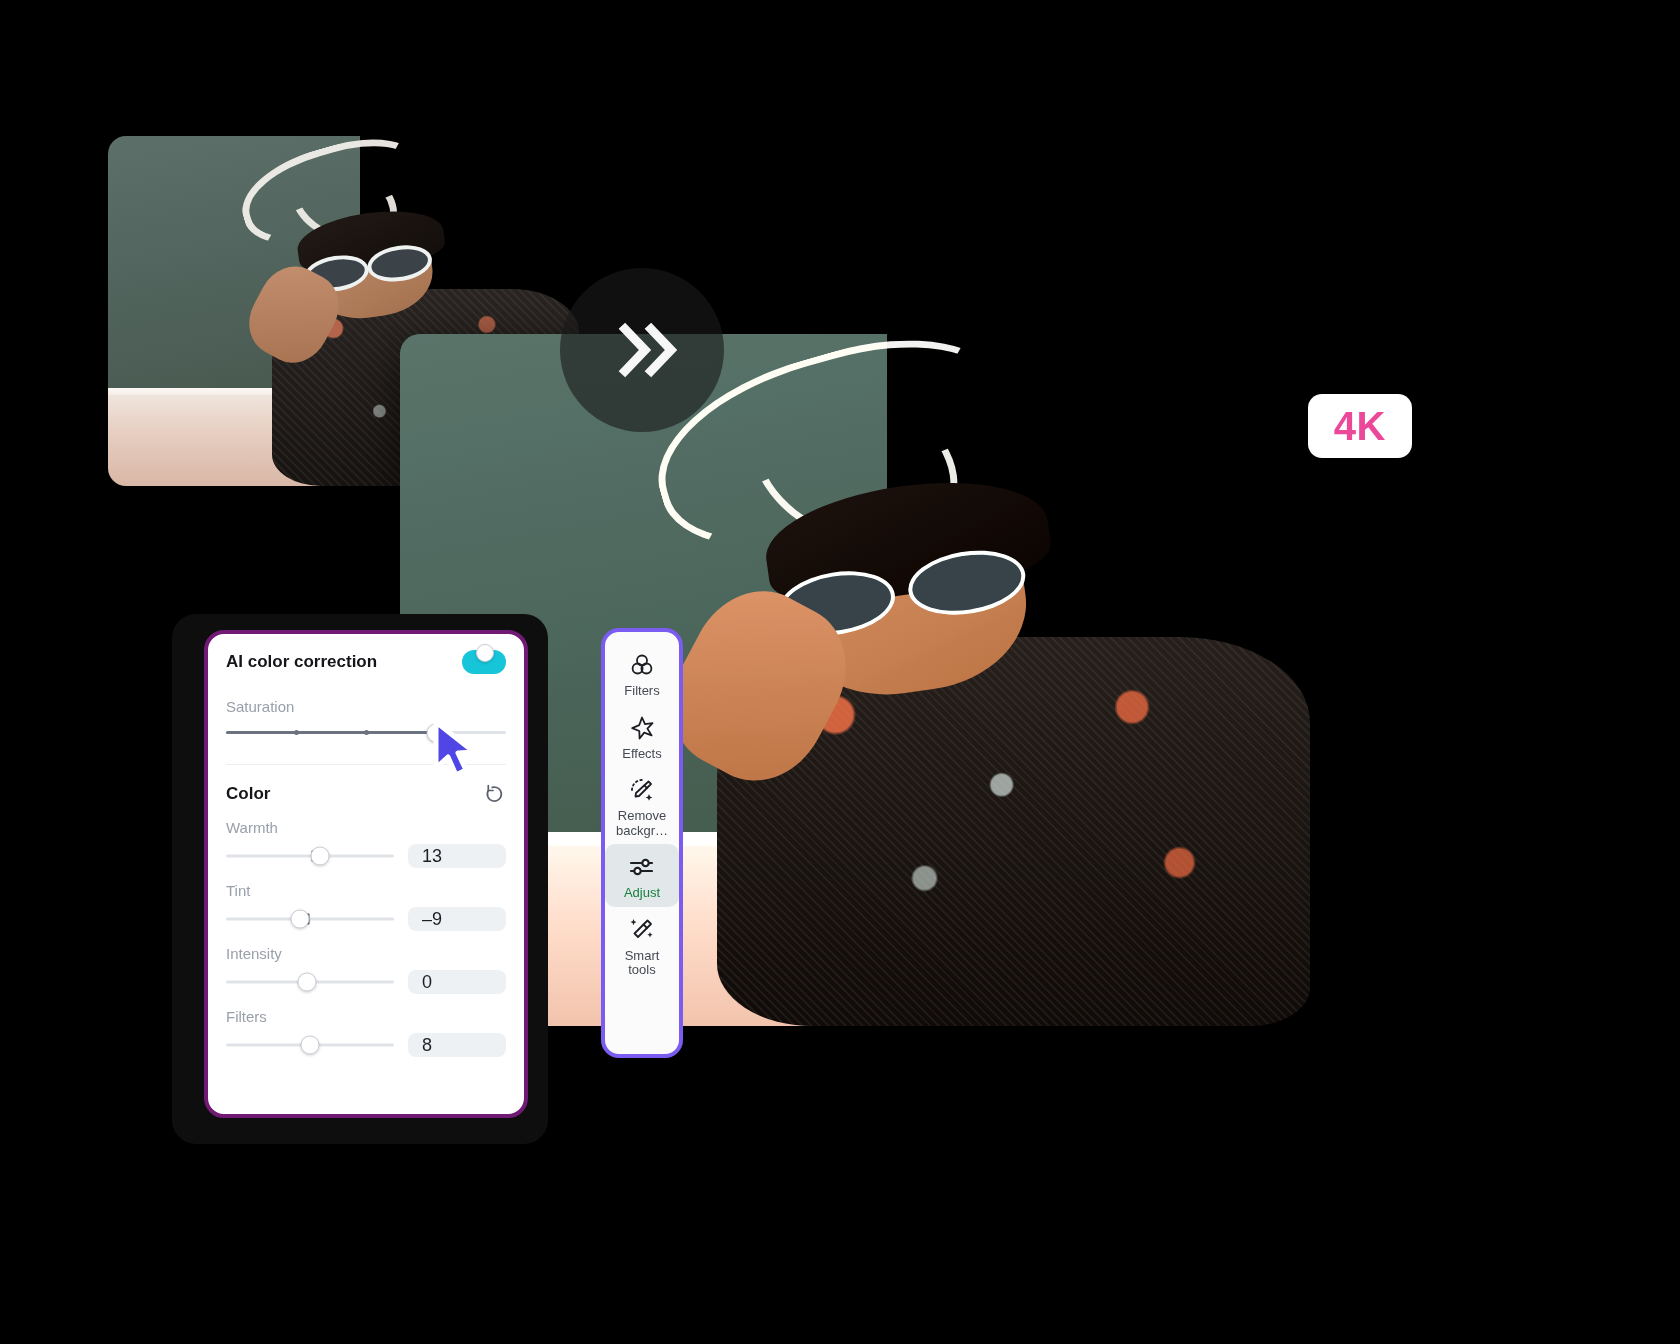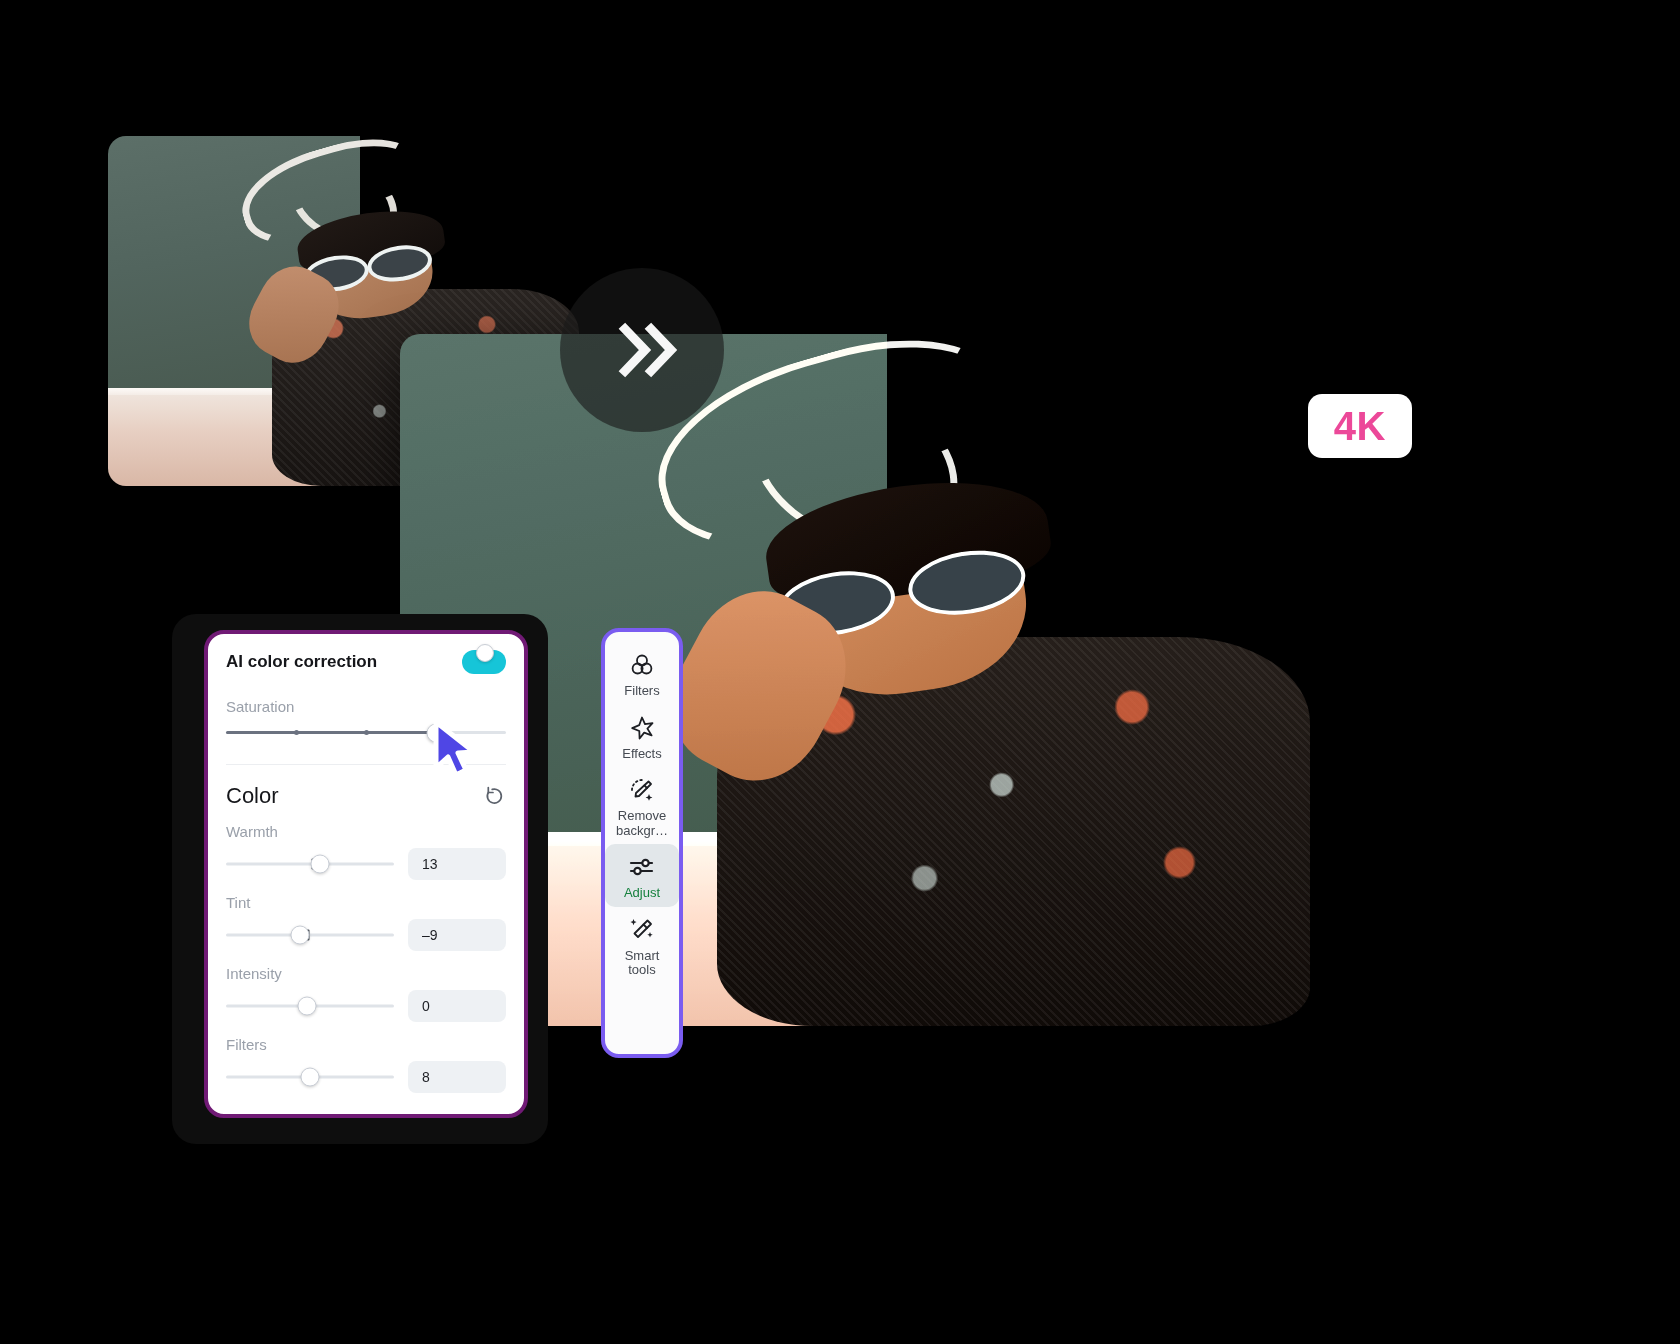--- a/index.html
+++ b/index.html
@@ -196,44 +196,44 @@
     width: 19px; height: 19px; border-radius: 50%;
     background: #fff; border: 1px solid #c9ced6;
     box-shadow: 0 1px 3px rgba(0,0,0,.22);
   }
   .divider { height: 1px; background: #eceef1; margin: 22px 0 0; }
 
   .color-head {
     display:flex; align-items:center; justify-content: space-between;
     margin-top: 18px;
   }
-  .color-title { font-size: 22px; font-weight: normal; color: #15161a; text-align: right; }
+  .color-title { font-size: 17px; font-weight: bold; color: #15161a; text-align: right; }
   .reset-icon { color: #5b616b; line-height: 0; }
 
   .row-label { font-size: 15px; color: #9aa0aa; margin-top: 14px; }
   .row { display: flex; align-items: center; gap: 14px; margin-top: 8px; }
   .track-wrap { position: relative; flex: 1; height: 22px; }
   .track {
     position: absolute; left: 0; right: 0; top: 50%; transform: translateY(-50%);
     height: 3px; background: #dfe3e8; border-radius: 2px;
   }
   .notch {
     position: absolute; top: 50%; transform: translate(-50%,-50%);
     width: 3px; height: 11px; background: #4b5159; border-radius: 1px;
   }
   .knob {
     position: absolute; top: 50%; transform: translate(-50%,-50%);
     width: 19px; height: 19px; border-radius: 50%;
     background: #fff; border: 1px solid #c9ced6;
     box-shadow: 0 1px 3px rgba(0,0,0,.18);
   }
   .valuebox {
-    width: 98px; height: 32px; border-radius: 8px;
+    width: 98px; height: 24px; border-radius: 8px;
     background: #eef1f4; color: #1d1f24;
-    font-size: 14px; display: flex; align-items: center;
+    font-size: 18px; display: flex; align-items: center;
     padding-left: 14px; flex: none;
   }
 
   
   .cursor {
     position: absolute; left: 430px; top: 718px;
     z-index: 30; pointer-events: none;
   }
 
   

